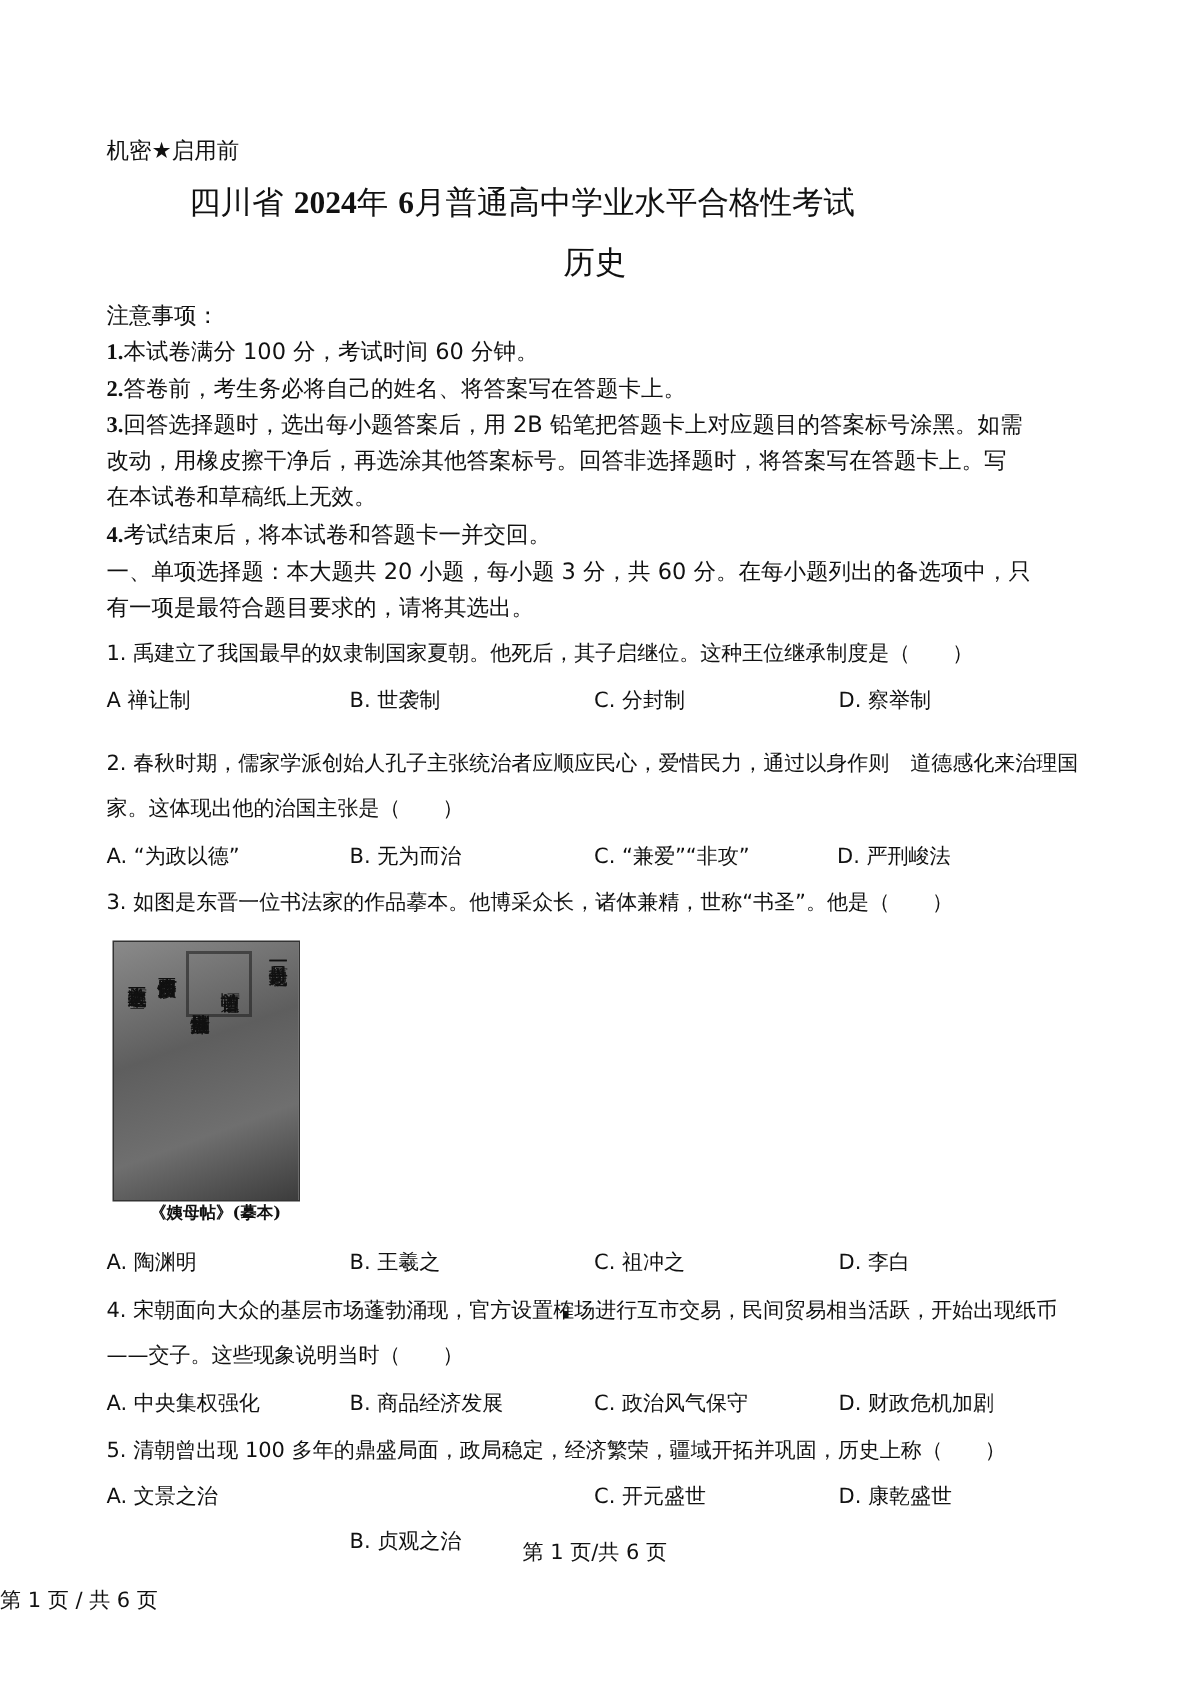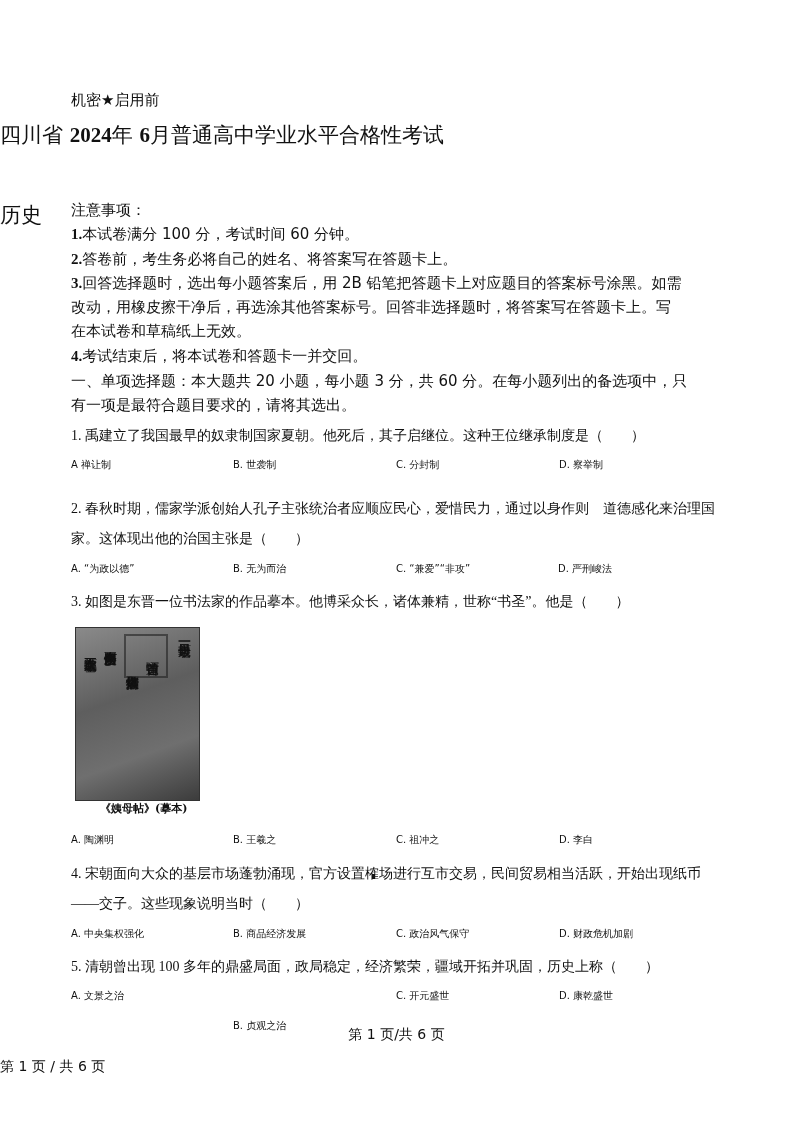--- a/index.html
+++ b/index.html
@@ -3,27 +3,27 @@
 <meta charset="utf-8">
 <style>
   html, body { margin: 0; padding: 0; background: #ffffff; }
   body {
     width: 793px; height: 1122px; position: relative; overflow: hidden;
     font-family: "DejaVu Sans", "Liberation Sans", sans-serif;
     color: #111;
   }
   .abs { position: absolute; white-space: nowrap; }
   .header-note { left: 71px; top: 91px; font-size: 15px; }
-  .title { left: 0; width: 696px; top: 121px; font-size: 21px; font-family: "DejaVu Serif", "Liberation Serif", serif; }
+  .title { left: 0; width: 696px; text-align: center; top: 121px; font-size: 21px; font-family: "DejaVu Serif", "Liberation Serif", serif; }
   .title b { font-family: "Liberation Serif", serif; font-weight: bold; }
-  .subject { left: 0; width: 793px; top: 161px; font-size: 21px; font-family: "DejaVu Serif", "Liberation Serif", serif; margin-top: 40px; }
+  .subject { left: 0; width: 793px; text-align: center; top: 161px; font-size: 21px; font-family: "DejaVu Serif", "Liberation Serif", serif; }
   .para { left: 71px; font-size: 15px; }
   .para b { font-family: "Liberation Serif", serif; font-weight: bold; }
-  .q { left: 71px; font-size: 14px; font-family: Liberation Serif, serif; }
-  .opt { font-size: 10px; text-align: right; }
+  .q { left: 71px; font-size: 14px; }
+  .opt { font-size: 14px; text-align: right; }
   .img-box {
     left: 75px; top: 627px; width: 123px; height: 172px;
     background: linear-gradient(160deg, #8a8a8a 0%, #5e5e5e 40%, #6f6f6f 70%, #3c3c3c 100%);
     border: 1px solid #333;
     overflow: hidden;
   }
   .img-box .col {
     position: absolute; top: 6px; color: #111; font-size: 13px; line-height: 16px;
     writing-mode: vertical-rl; font-family: "DejaVu Serif", serif;
   }

